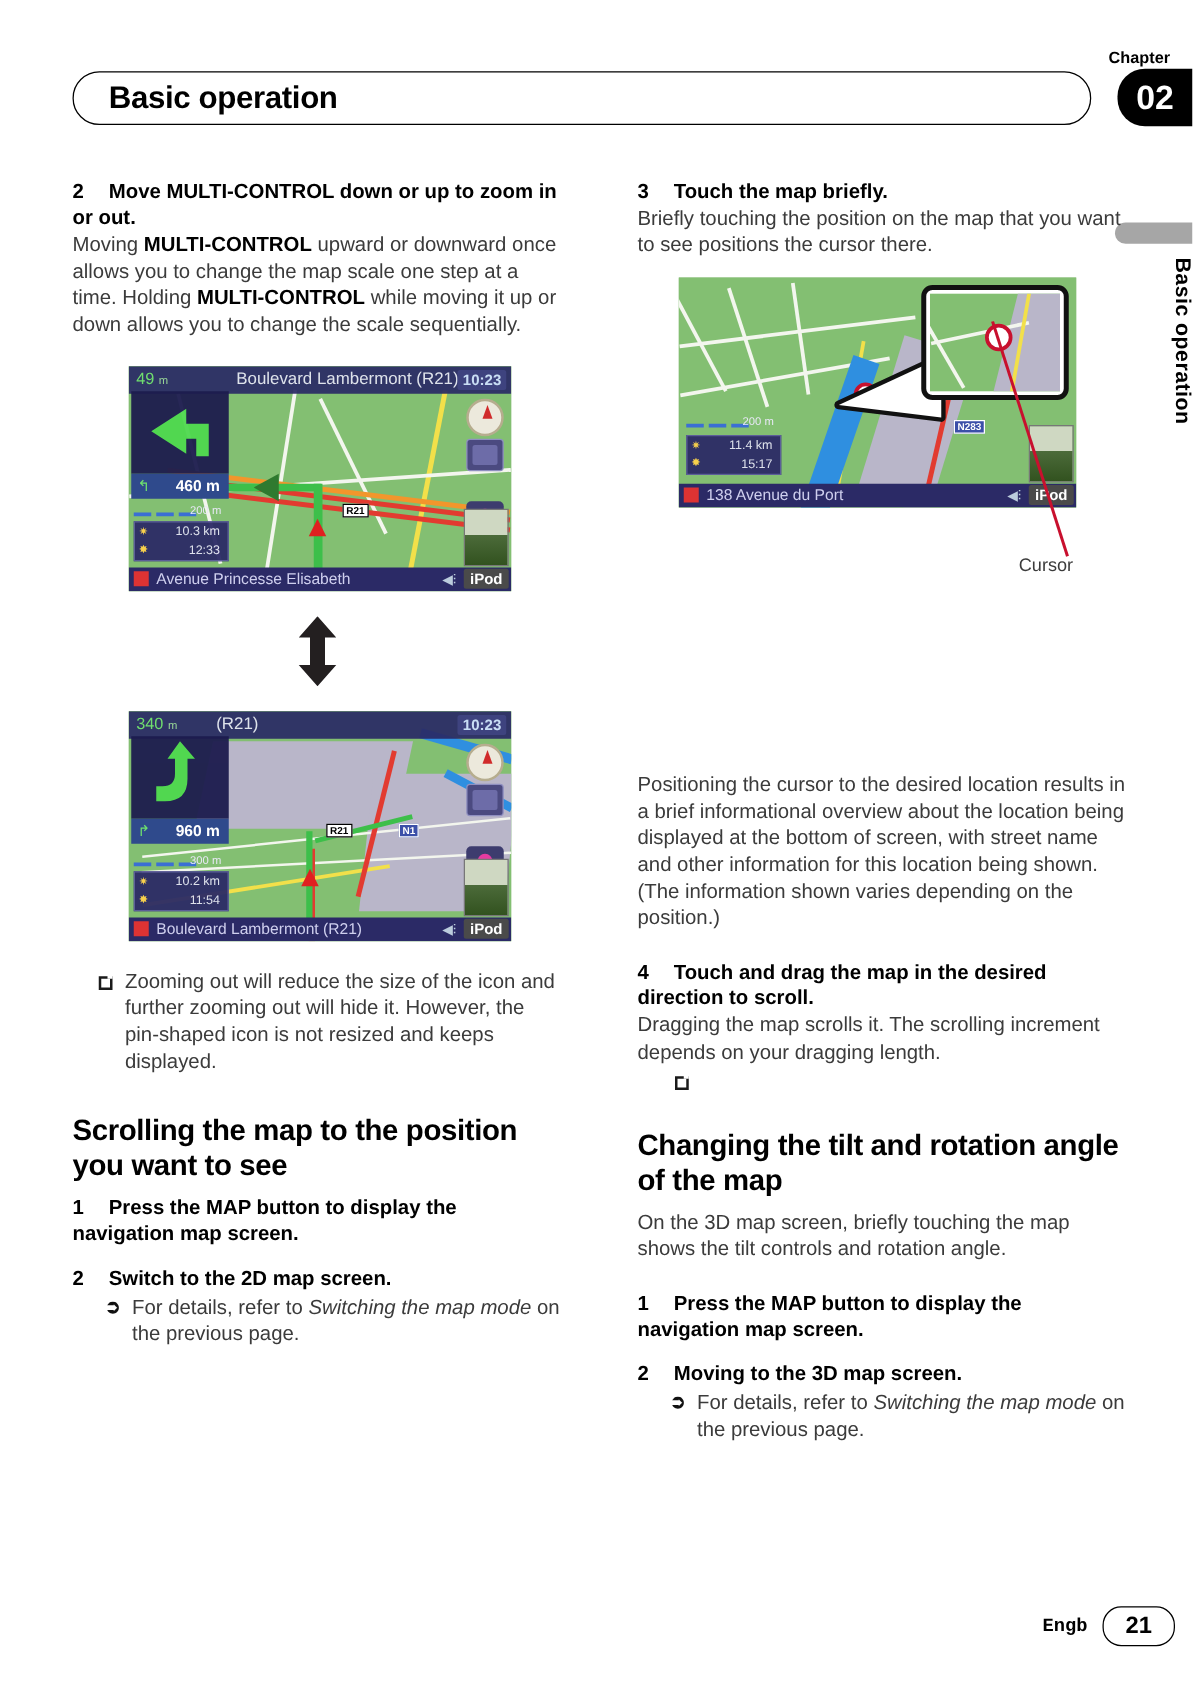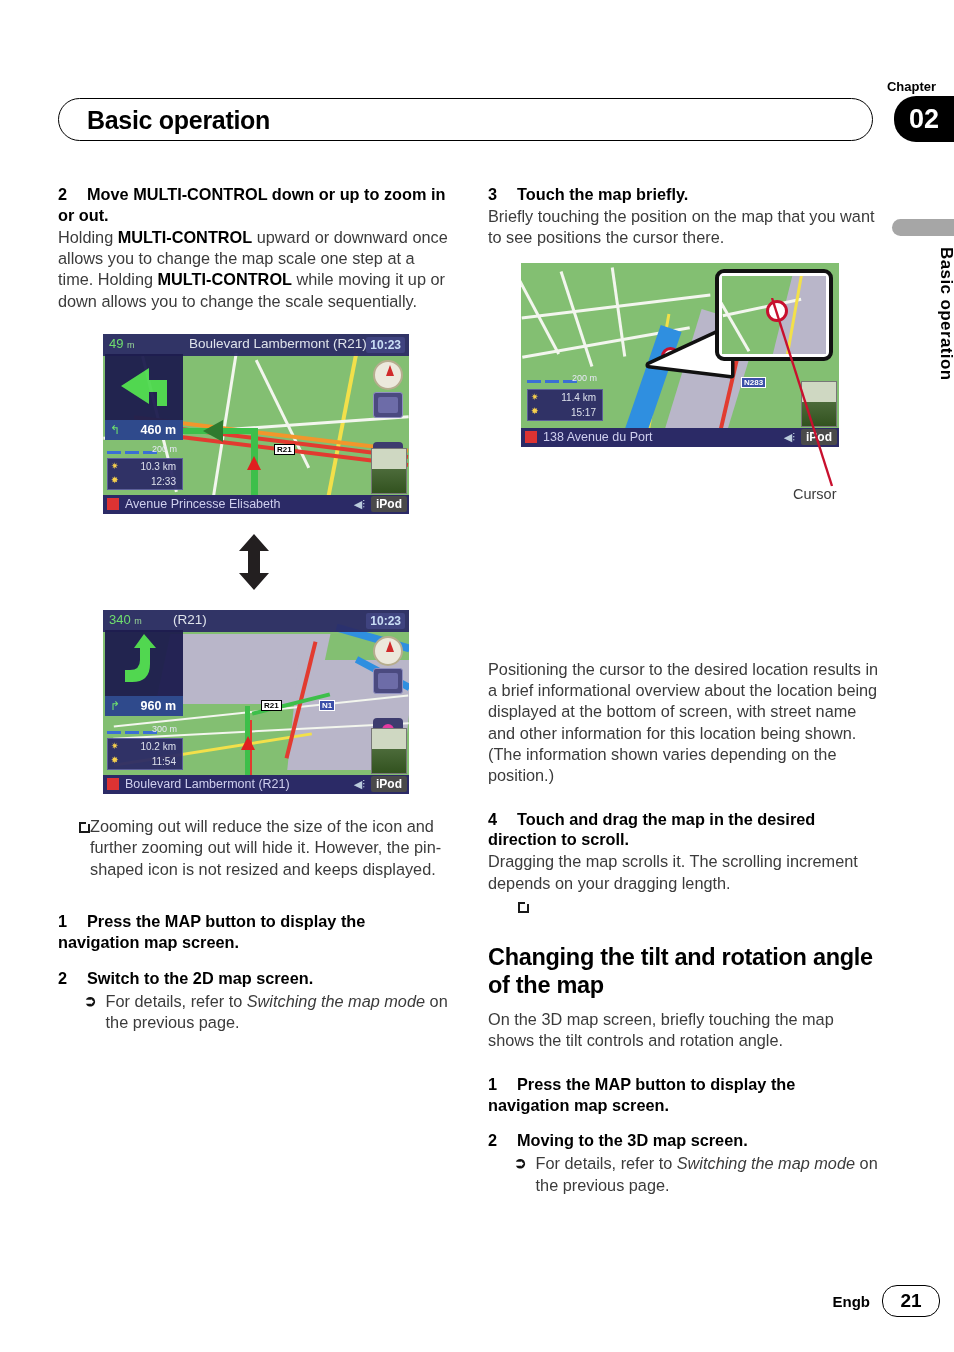--- a/index.html
+++ b/index.html
@@ -2,21 +2,21 @@
 <html><head>
 <meta charset="utf-8">
 <style>
   html,body{margin:0;padding:0;}
   body{
     width:954px;height:1352px;background:#ffffff;
     font-family:"Liberation Sans", sans-serif;
     position:relative;overflow:hidden;
     -webkit-font-smoothing:antialiased;
   }
-  .page{position:absolute;inset:0;margin-top:41px;}
+  .page{position:absolute;inset:0;}
 
   
   .chapter-label{
     position:absolute;right:18px;top:38px;
     font-size:13px;font-weight:bold;color:#000;letter-spacing:0;
   }
   .chapter-badge{
     position:absolute;right:0px;top:55px;
     width:60px;height:46px;background:#000;color:#fff;
     display:flex;align-items:center;justify-content:center;
@@ -40,37 +40,37 @@
   .side-tab-text{
     position:absolute;right:-2px;top:206px;
     font-size:17px;font-weight:bold;color:#000;
     writing-mode:vertical-rl;text-orientation:mixed;
     letter-spacing:0.4px;white-space:nowrap;
   }
 
   
   .col{position:absolute;top:143px;width:392px;}
   .col-left{left:58px;}
-  .col-right{left:488px;}
+  .col-right{left:510px;}
 
   .step{font-size:16.3px;font-weight:bold;color:#000;line-height:1.28;margin:0 0 1px 0;}
   .step .num{display:inline-block;width:29px;}
   .body-text{font-size:16.3px;color:#3b3b3b;line-height:1.31;margin:0;font-weight:300;}
   .body-text b{color:#000;font-weight:bold;}
   .gap-sm{height:14px;}
   .gap-md{height:22px;}
   .gap-lg{height:30px;}
 
   .sub-item{display:flex;gap:9px;margin-top:2px;padding-left:26px;}
   .sub-item .glyph{flex:0 0 auto;font-size:15px;color:#111;line-height:1.33;font-weight:bold;}
   .sub-item .txt{font-size:16.3px;color:#3b3b3b;line-height:1.31;}
   .sub-item .txt i{}
 
   .note-list{margin:0;padding:0;}
-  .note{display:flex;padding-left:21px;margin-bottom:1px;}
+  .note{display:flex;gap:10px;padding-left:21px;margin-bottom:1px;}
   .note .sqbullet{
     flex:0 0 auto;width:11px;height:11px;border:2px solid #1a1a1a;
     margin-top:6px;box-sizing:border-box;position:relative;
   }
   .note .sqbullet:after{content:"";position:absolute;right:-2px;top:-4px;
     width:4px;height:4px;background:#fff;}
   .note .ntxt{font-size:16.3px;color:#3b3b3b;line-height:1.31;}
   .note .ntxt b{color:#000;font-weight:bold;}
 
   h2.sec{
@@ -191,21 +191,21 @@
   .cursor-label{
     position:absolute;font-size:14.5px;color:#3b3b3b;
   }
 
   .arrow-updown{
     position:relative;width:34px;height:56px;margin:20px auto 10px auto;
   }
 
   
   .footer-lang{
-    position:absolute;right:84px;bottom:42px;font-size:15px;font-weight:bold;color:#000;
+    position:absolute;right:84px;bottom:42px;font-size:15px;font-weight:bold;color:#000;font-family:Liberation Mono, monospace;
   }
   .footer-page{
     position:absolute;right:14px;bottom:35px;width:56px;height:30px;
     border:1.6px solid #000;border-radius:15px;
     display:flex;align-items:center;justify-content:center;
     font-size:19px;font-weight:bold;color:#000;
   }
 </style>
 </head>
 <body>
@@ -220,21 +220,21 @@
 
   <div class="side-tab-bar"></div>
   <div class="side-tab-text">Basic operation</div>
 
   <div class="col col-left">
 
     <p class="step">
       <span class="num">2</span><span>Move MULTI-CONTROL down or up to zoom in or out.</span>
     </p>
     <p class="body-text">
-      <span>Holding </span><b>MULTI-CONTROL</b><span> upward or downward once allows you to change the map scale one step at a time. Holding </span><b>MULTI-CONTROL</b><span> while moving it up or down allows you to change the scale sequentially.</span>
+      <span>Moving </span><b>MULTI-CONTROL</b><span> upward or downward once allows you to change the map scale one step at a time. Holding </span><b>MULTI-CONTROL</b><span> while moving it up or down allows you to change the scale sequentially.</span>
     </p>
 
     <div class="shot shot-1">
       <div class="mapbg">
         <div class="grass"></div>
         <div class="rd" style="left:55px;top:20px;width:3px;height:140px;transform:rotate(-14deg);"></div>
         <div class="rd" style="left:120px;top:18px;width:3px;height:150px;transform:rotate(9deg);"></div>
         <div class="rd" style="left:178px;top:20px;width:3px;height:120px;transform:rotate(-26deg);"></div>
         <div class="rd-y" style="left:236px;top:18px;width:4px;height:160px;transform:rotate(11deg);"></div>
         <div class="rd" style="left:0px;top:92px;width:306px;height:3px;transform:rotate(-4deg);"></div>
@@ -367,20 +367,21 @@
 
     <div class="note-list">
       <div class="note">
         <div class="sqbullet"></div>
         <div class="ntxt">Zooming out will reduce the size of the icon and further zooming out will hide it. However, the pin-shaped icon is not resized and keeps displayed.</div>
       </div>
     </div>
 
     <div class="gap-lg"></div>
 
+    <h2 class="sec">Scrolling the map to the position you want to see</h2>
 
     <p class="step">
       <span class="num">1</span><span>Press the MAP button to display the navigation map screen.</span>
     </p>
 
     <div class="gap-sm"></div>
 
     <p class="step">
       <span class="num">2</span><span>Switch to the 2D map screen.</span>
     </p>

